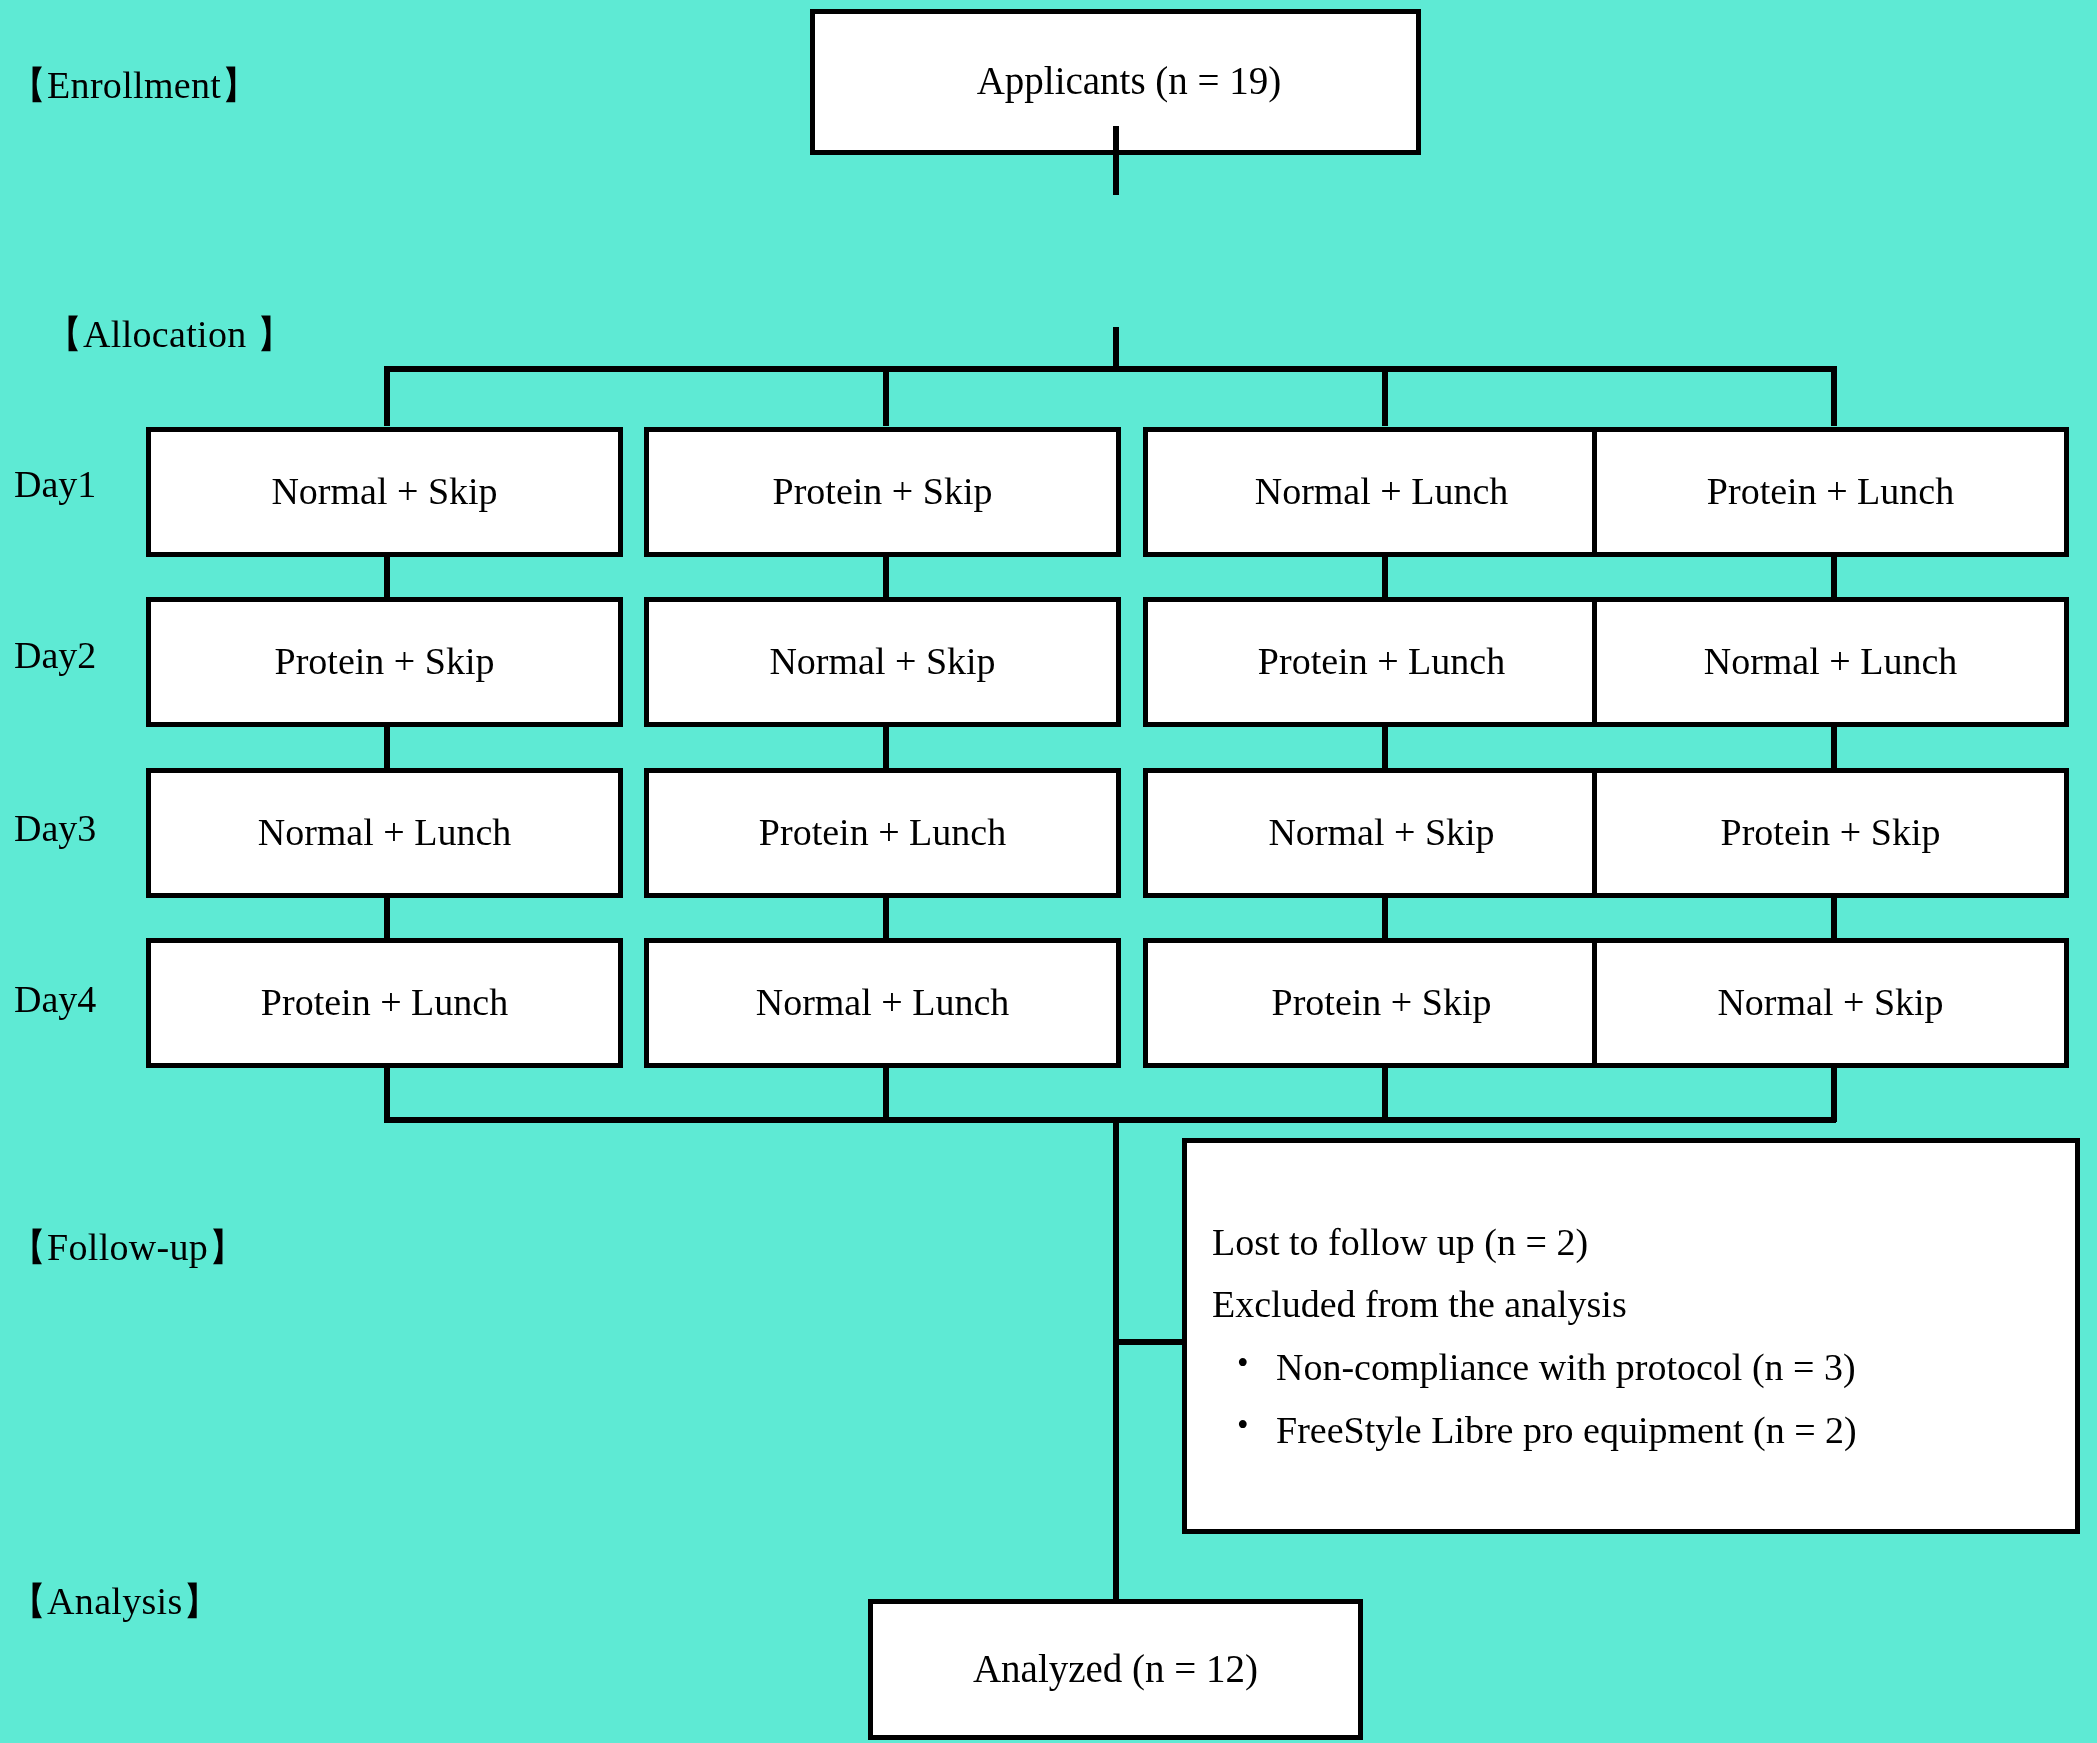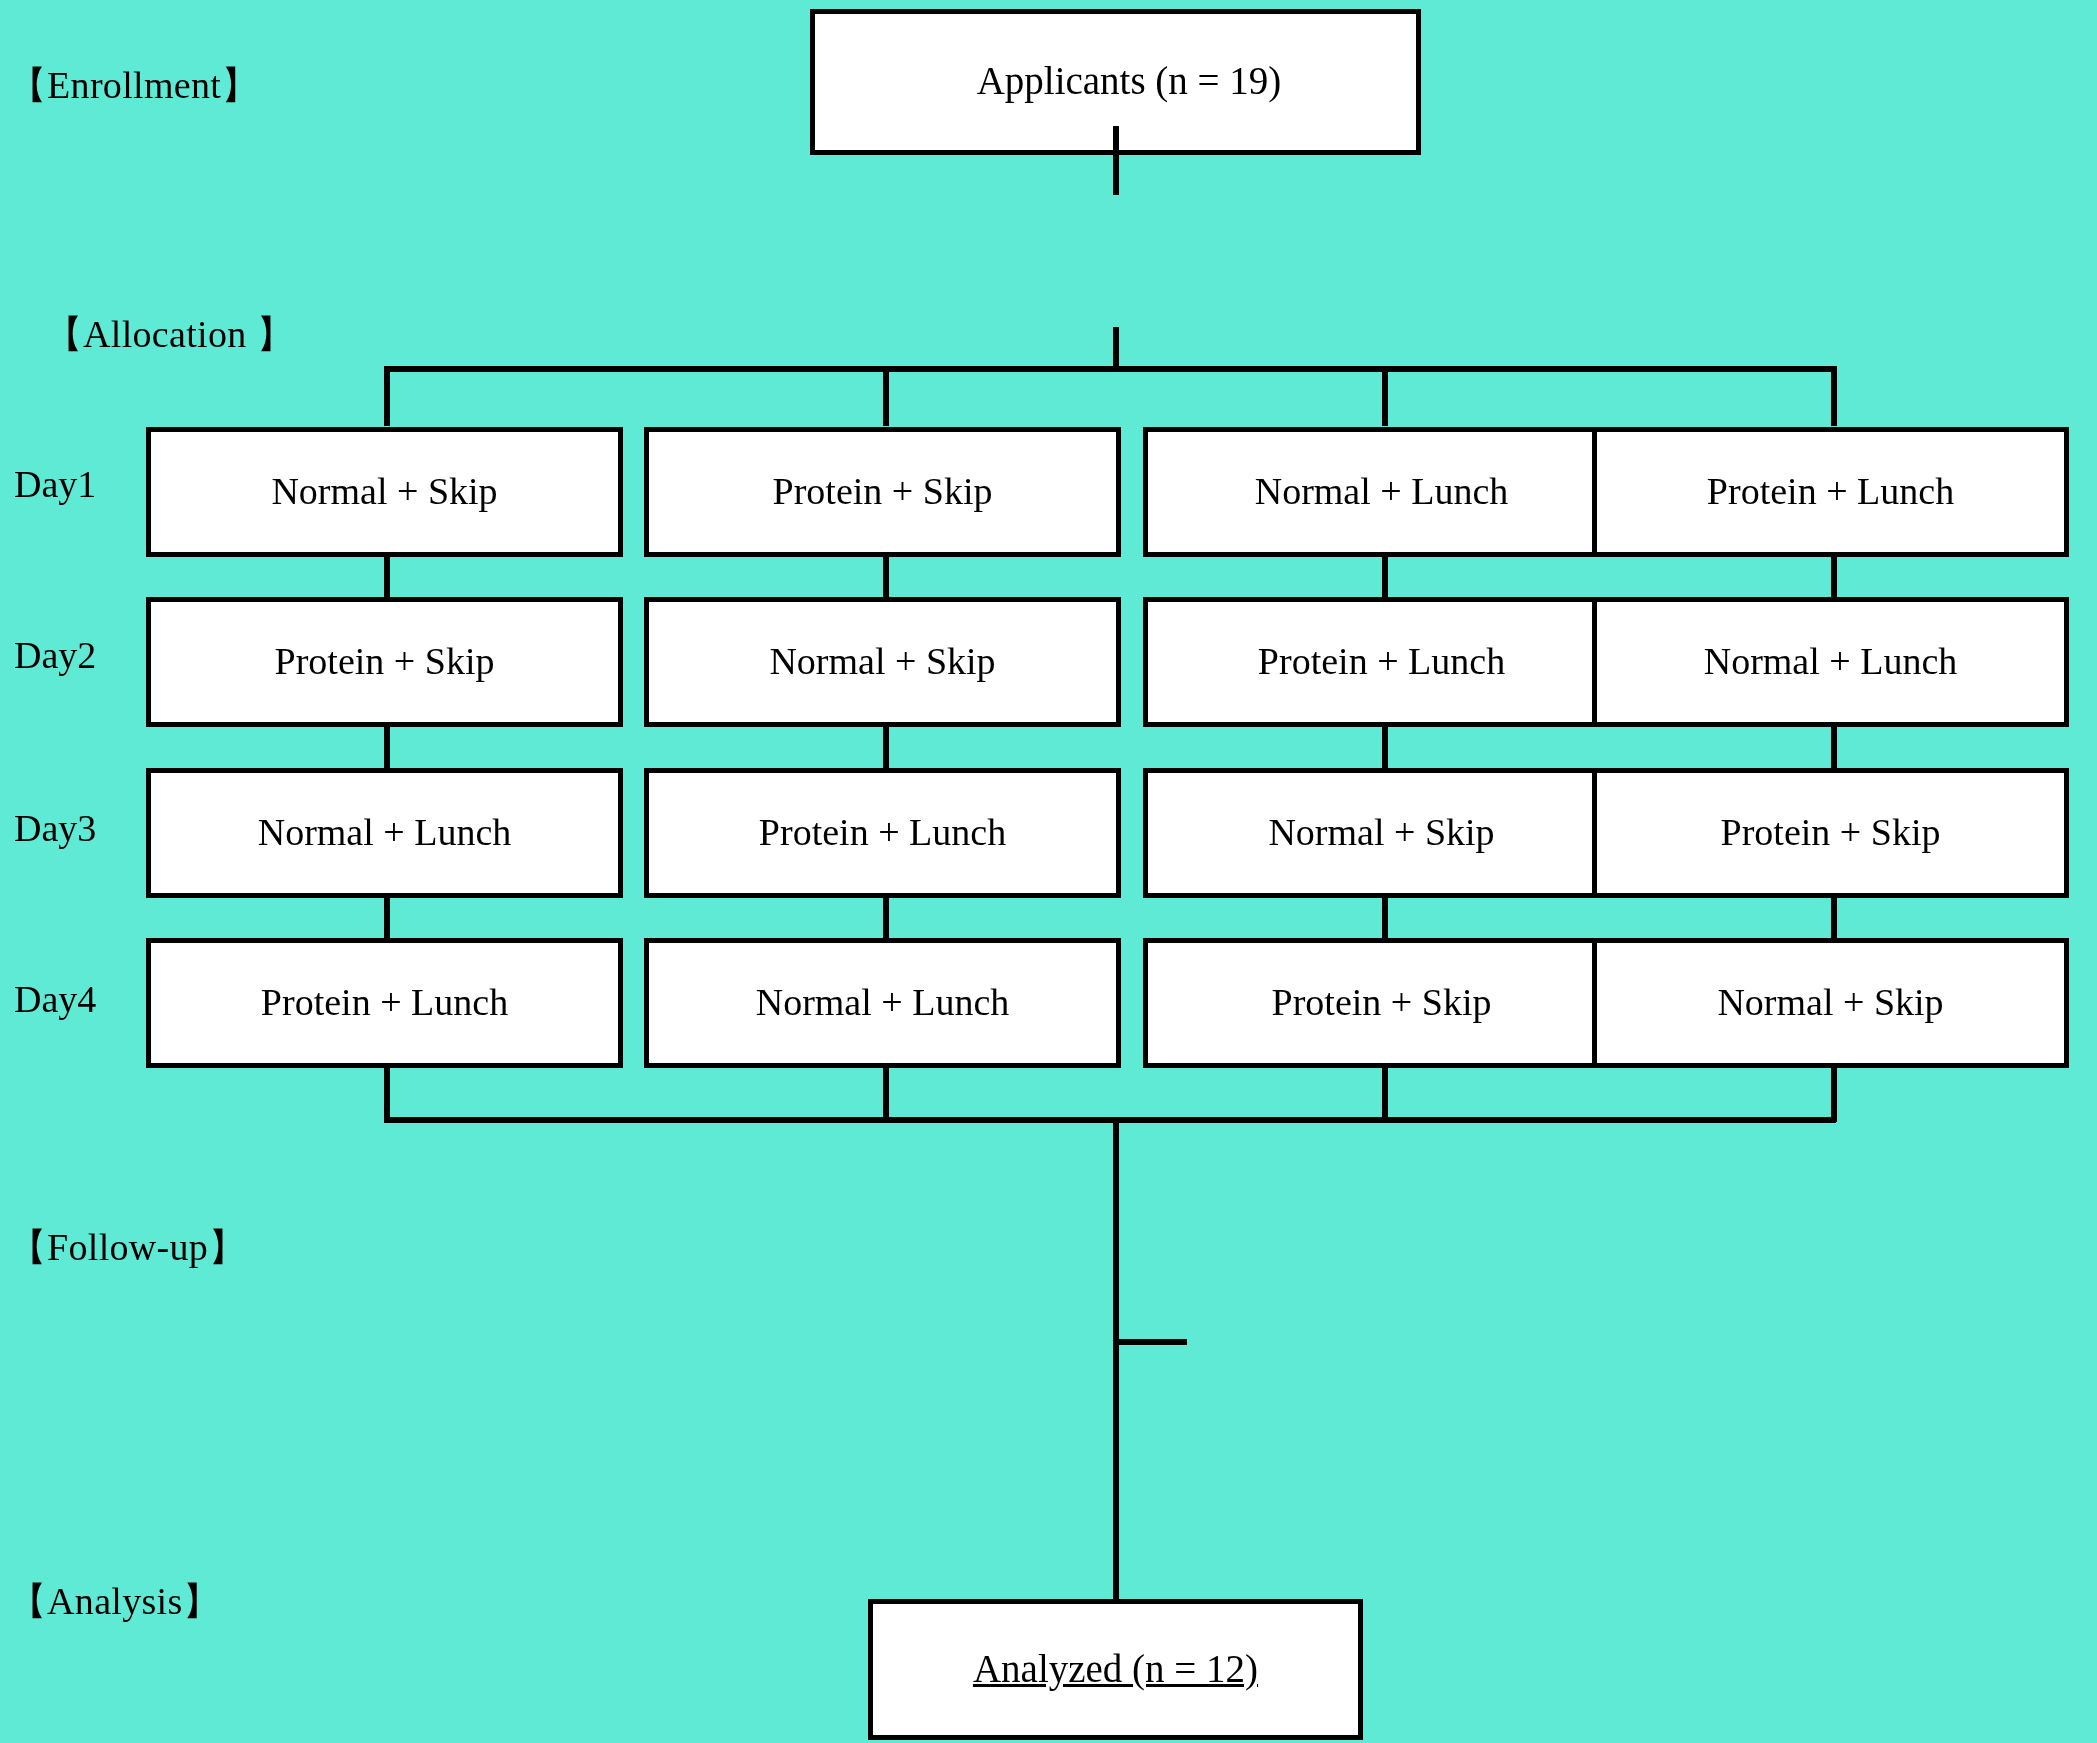--- a/index.html
+++ b/index.html
@@ -207,19 +207,25 @@
   <div class="vline" style="left:883px; top:1065px; height:57px;"></div>
   <div class="vline" style="left:1382px; top:1065px; height:57px;"></div>
   <div class="vline" style="left:1831px; top:1065px; height:57px;"></div>
 
   <div class="hline" style="left:384px; top:1117px; width:1452px;"></div>
 
   <div class="vline" style="left:1113px; top:1117px; height:485px;"></div>
 
   <div class="hline" style="left:1113px; top:1339px; width:74px;"></div>
 
-
-  <div class="box" style="left:868px; top:1599px; width:495px; height:141px;text-decoration:underline;">
+  <div class="detail-box" style="left:1182px; top:1138px; width:898px; height:396px;">
+    <div class="detail-line">Lost to follow up (n = 2)</div>
+    <div class="detail-line">Excluded from the analysis</div>
+    <div class="detail-bullet">Non-compliance with protocol (n = 3)</div>
+    <div class="detail-bullet">FreeStyle Libre pro equipment (n = 2)</div>
+  </div>
+
+  <div class="box" style="left:868px; top:1599px; width:495px; height:141px;">
     <span class="box-text">Analyzed (n = 12)</span>
   </div>
 
 </div>
 
 
 </body></html>

